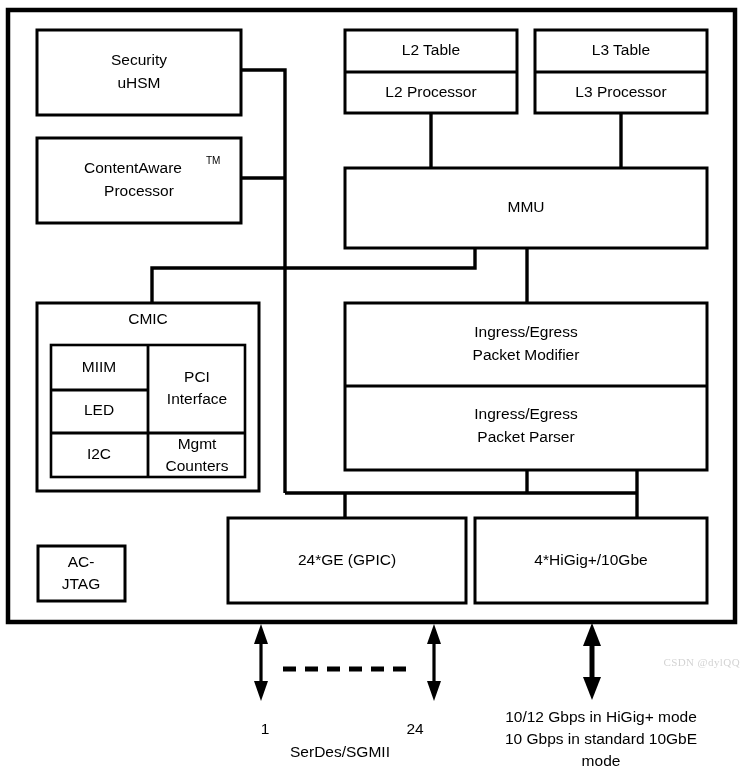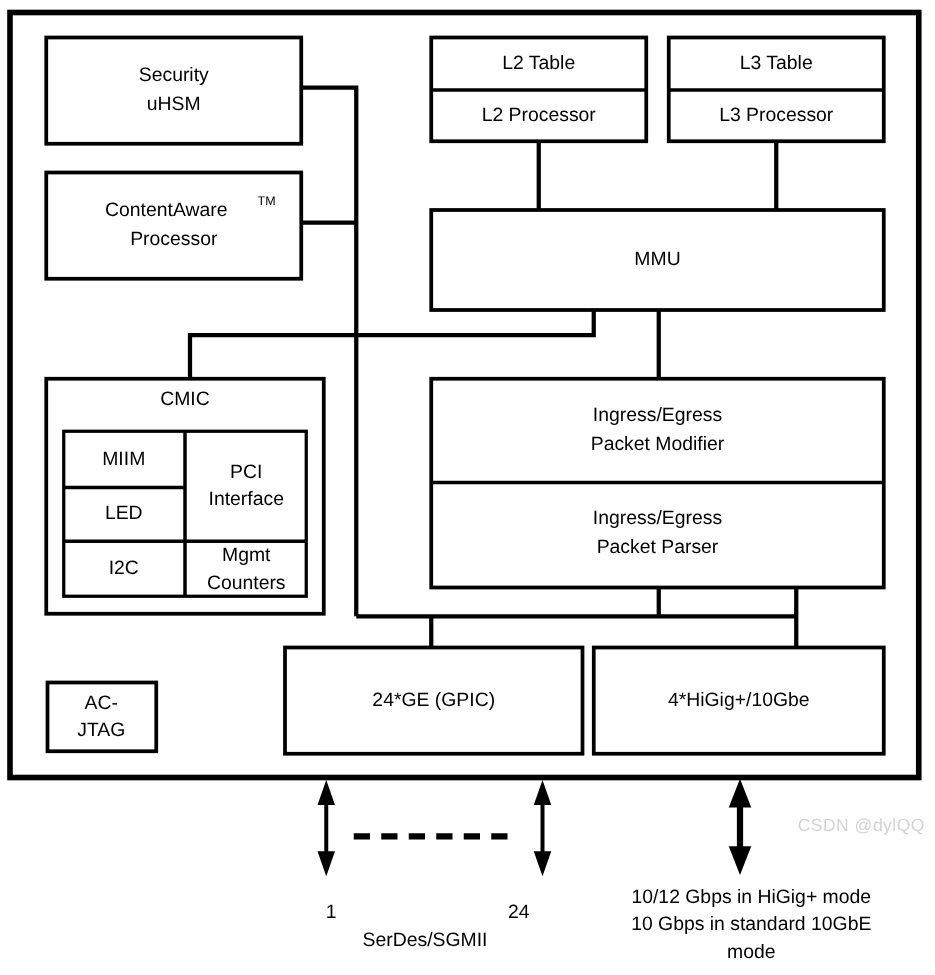--- a/index.html
+++ b/index.html
@@ -93,22 +93,22 @@
     text-anchor: middle;
   }
   text.caption {
     font-size: 15.5px;
     text-anchor: middle;
   }
   .watermark {
     position: absolute;
     right: 8px;
     bottom: 4px;
-    font-family: Liberation Sans, sans-serif;
-    font-size: 14px;
+    font-family: Liberation Serif, serif;
+    font-size: 11px;
     color: #d3d3d3;
     letter-spacing: 0.4px;
     user-select: none;
     margin-top: 30px;
   }
 </style>
 </head>
 <body>
 
 <div id="diagram-root">

